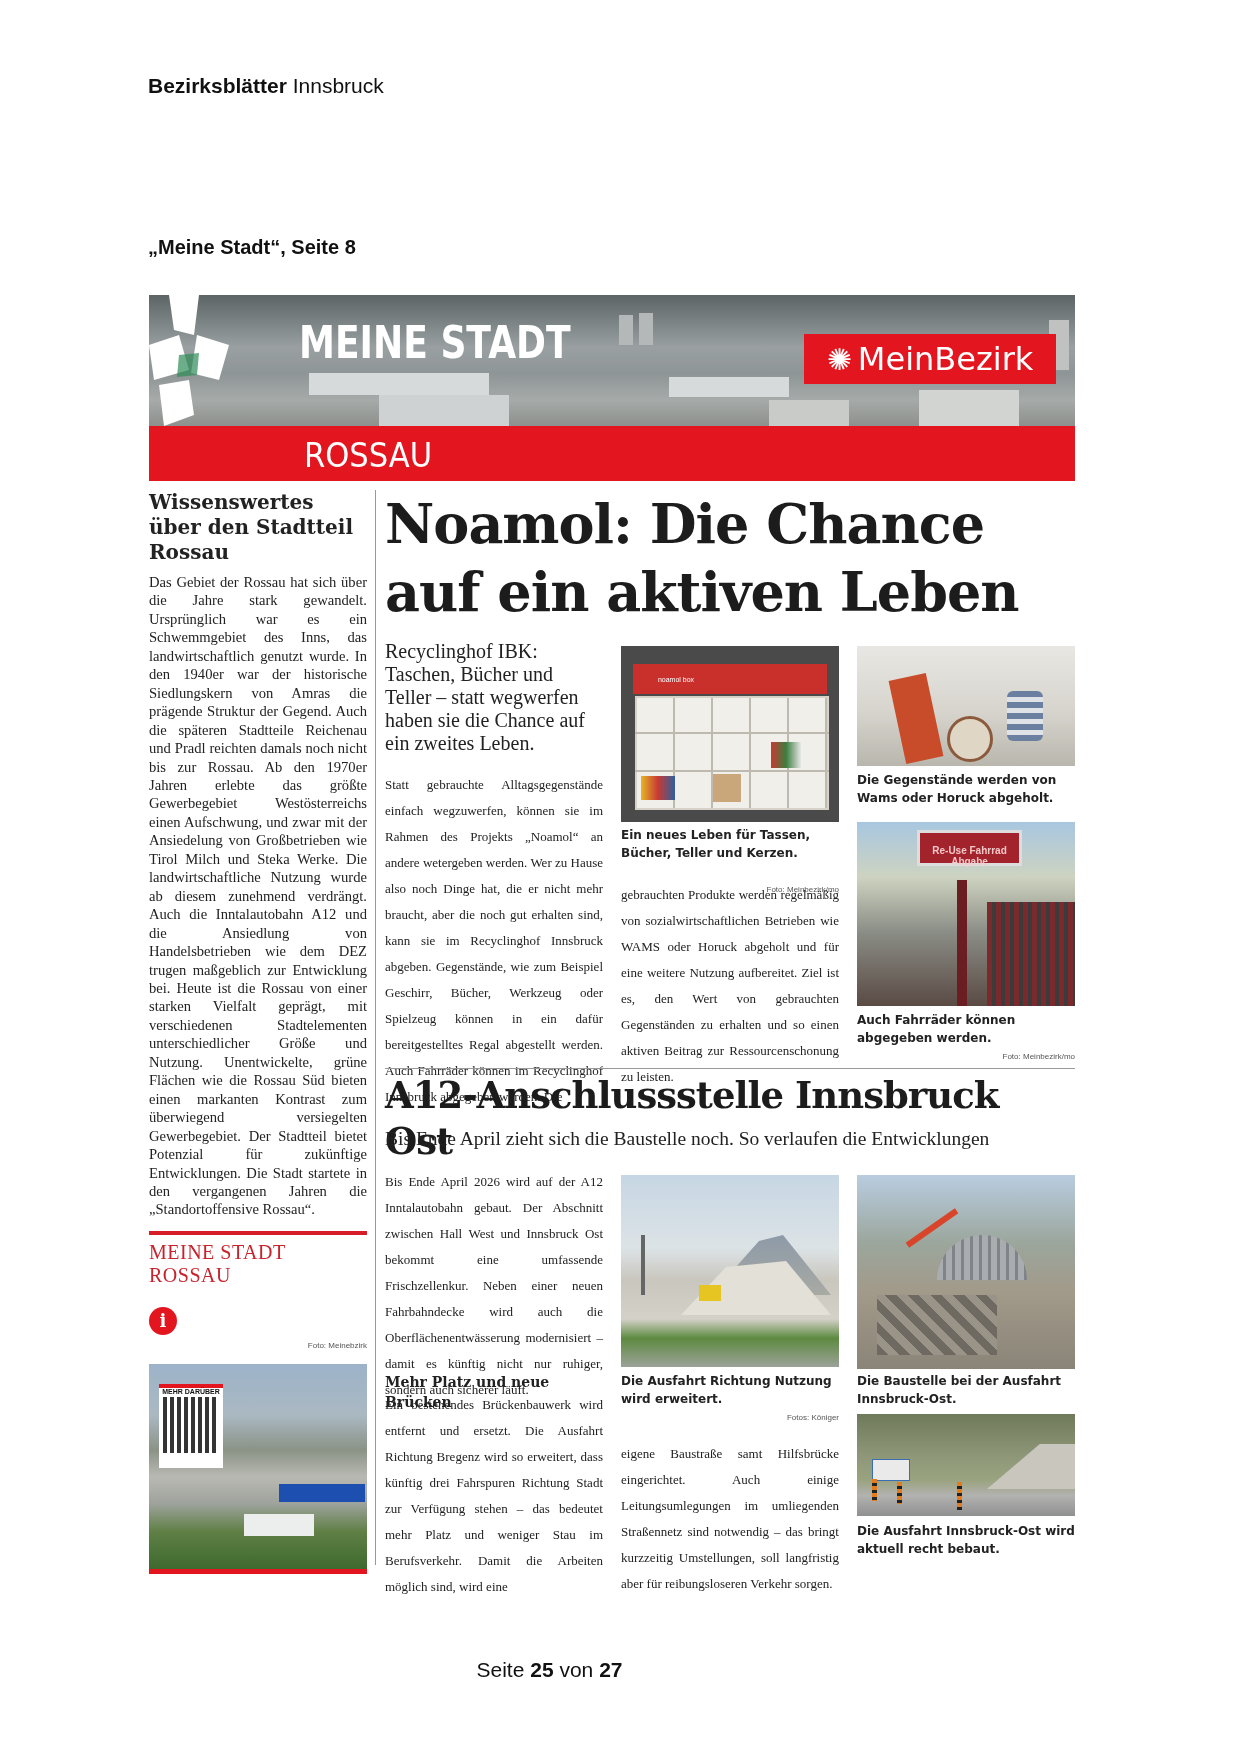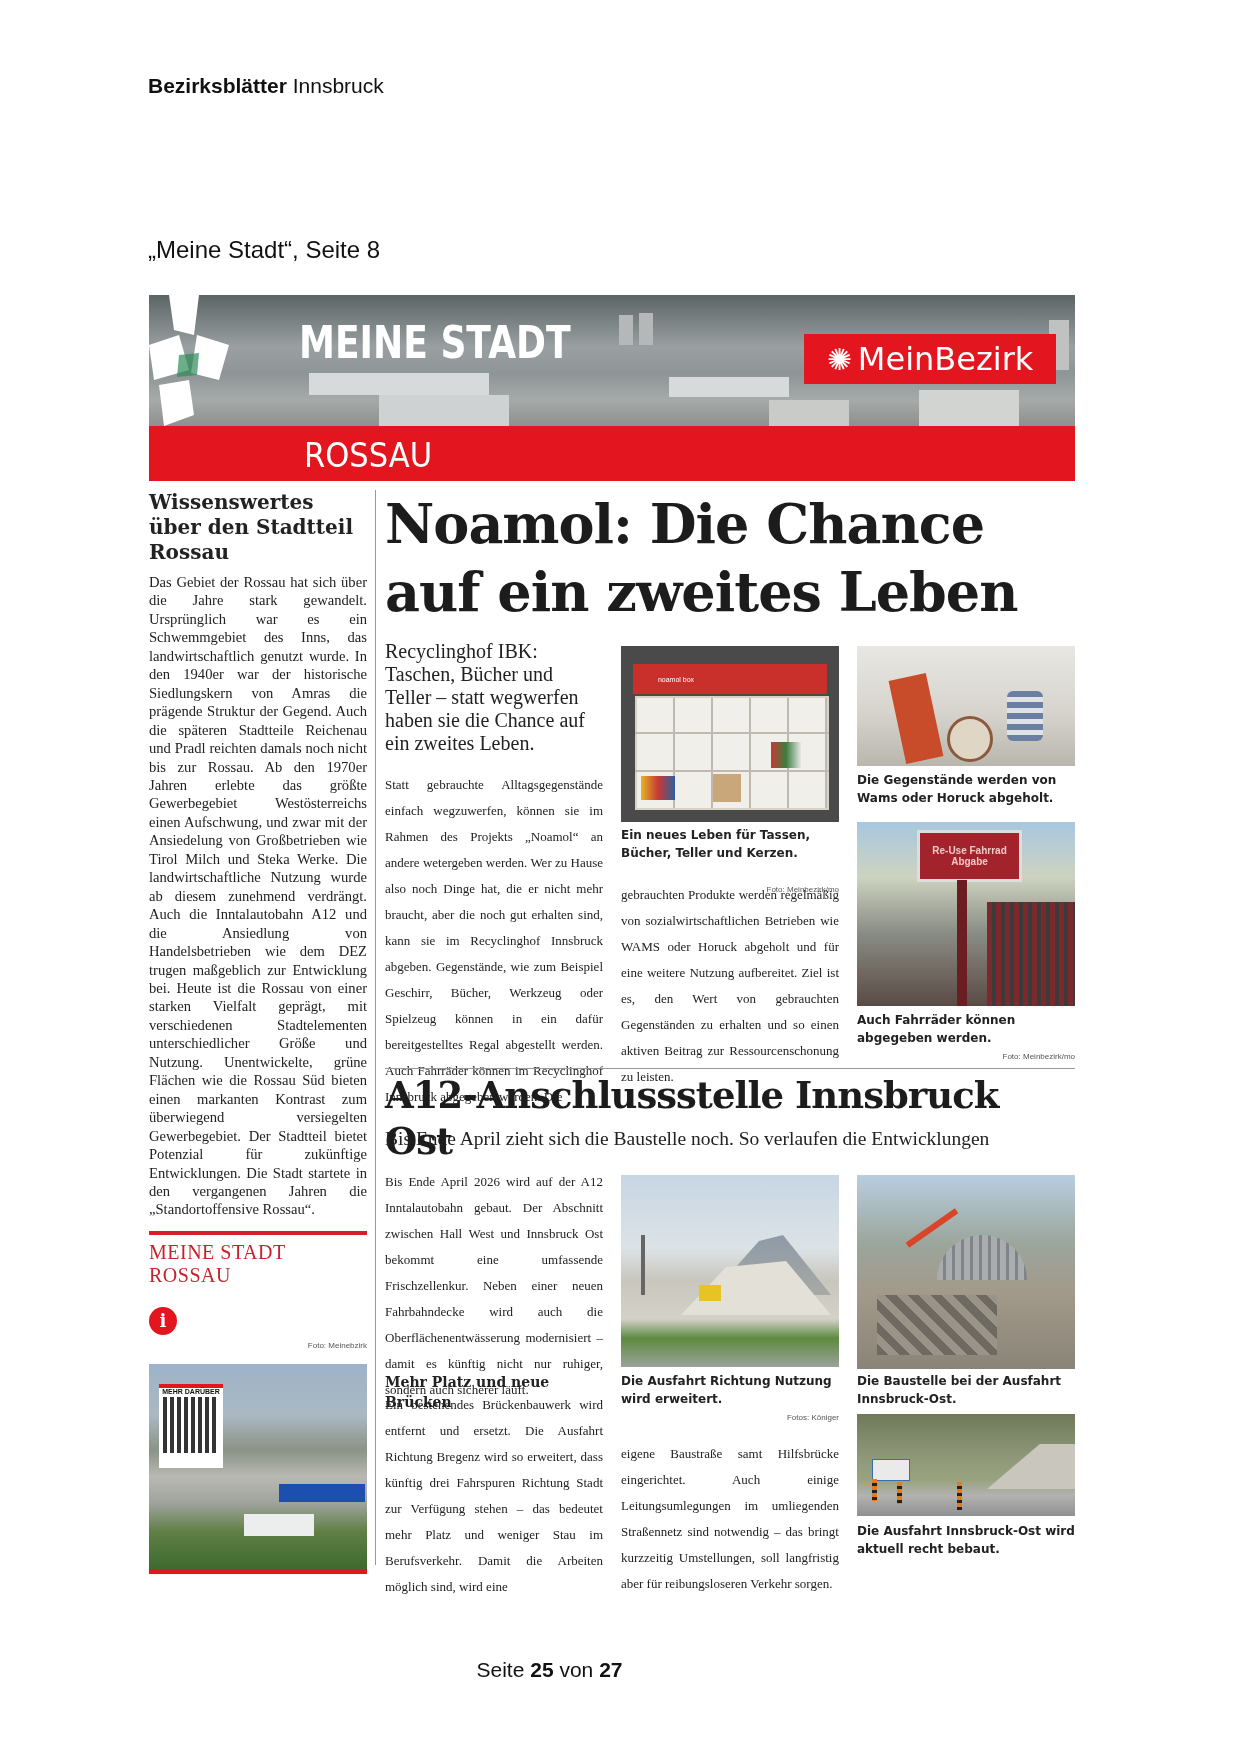--- a/index.html
+++ b/index.html
@@ -1,20 +1,20 @@
 <!DOCTYPE html>
 <html><head>
 <meta charset="utf-8">
 <style>
   html,body{margin:0;padding:0;background:#fff;}
   body{width:1241px;height:1754px;position:relative;overflow:hidden;font-family:"Liberation Sans",sans-serif;color:#111;}
   .abs{position:absolute;}
   .hdr{left:148px;top:74px;font-size:21px;}
   .hdr b{font-weight:bold;}
-  .subhdr{left:148px;top:236px;font-size:24px;font-weight:normal;}
+  .subhdr{left:148px;top:236px;font-size:20px;font-weight:bold;}
   .footer{left:0;width:1099px;top:1658px;text-align:center;font-size:21px;}
   
   .banner{left:149px;top:295px;width:926px;height:238px;overflow:hidden;}
   .banner-photo{position:absolute;left:0;top:0;width:926px;height:131px;
     background:linear-gradient(180deg,#5d6466 0%,#7d8587 22%,#9aa0a2 40%,#8e9596 60%,#a6aaa9 80%,#8d908c 100%);}
   .bldg{position:absolute;background:#d7dadb;}
   .banner-red{position:absolute;left:0;top:131px;width:926px;height:55px;background:#e3161f;}
   .banner-title{position:absolute;left:150px;top:22px;color:#fff;font-size:44px;font-weight:bold;letter-spacing:0px;font-family:"DejaVu Sans",sans-serif;transform:scaleX(0.82);transform-origin:left top;}
   .rossau{position:absolute;left:155px;top:140px;color:#fff;font-size:34px;font-family:"DejaVu Sans",sans-serif;transform:scaleX(0.9);transform-origin:left top;}
   .mb-logo{position:absolute;left:655px;top:39px;width:252px;height:50px;background:#e3161f;display:flex;align-items:center;justify-content:center;color:#fff;font-size:32px;font-family:"DejaVu Sans",sans-serif;}
@@ -97,21 +97,21 @@
   <div class="qrphoto">
     <div class="qrbox">
       <div class="lbl">MEHR DARÜBER</div>
       <div class="qrgrid"></div>
     </div>
     <div style="position:absolute;left:130px;top:120px;width:86px;height:18px;background:#1d4fb0;"></div>
     <div style="position:absolute;left:95px;top:150px;width:70px;height:22px;background:#eceeee;"></div>
   </div>
 </div>
 
-<div class="abs headline">Noamol: Die Chance auf ein zweites Leben</div>
+<div class="abs headline">Noamol: Die Chance auf ein aktiven Leben</div>
 <div class="abs lead">Recyclinghof IBK: Taschen, Bücher und Teller – statt wegwerfen haben sie die Chance auf ein zweites Leben.</div>
 <p class="abs jt col" style="left:385px;top:772px;">Statt gebrauchte Alltagsgegenstände einfach wegzuwerfen, können sie im Rahmen des Projekts „Noamol“ an andere wetergeben werden. Wer zu Hause also noch Dinge hat, die er nicht mehr braucht, aber die noch gut erhalten sind, kann sie im Recyclinghof Innsbruck abgeben. Gegenstände, wie zum Beispiel Geschirr, Bücher, Werkzeug oder Spielzeug können in ein dafür bereitgestelltes Regal abgestellt werden. Auch Fahrräder können im Recyclinghof Innsbruck abgegeben werden. Die</p>
 
 <div class="photo" style="left:621px;top:646px;width:218px;height:176px;background:#4a4a4a;">
   <div style="position:absolute;left:12px;top:18px;width:194px;height:30px;background:#c9302c;"></div>
   <div style="position:absolute;left:30px;top:30px;width:50px;height:20px;color:#fff;font-size:7px;font-family:'Liberation Sans',sans-serif;text-align:center;">noamol box</div>
   <div style="position:absolute;left:14px;top:50px;width:190px;height:110px;background:repeating-linear-gradient(90deg,#f1efe9 0 36px,#bfbab0 36px 38px),#f1efe9;border:2px solid #d6d2c8;"></div>
   <div style="position:absolute;left:14px;top:86px;width:194px;height:2px;background:#bfbab0;"></div>
   <div style="position:absolute;left:14px;top:124px;width:194px;height:2px;background:#bfbab0;"></div>
   <div style="position:absolute;left:20px;top:130px;width:34px;height:24px;background:linear-gradient(90deg,#e5b525,#c73a33,#2f5e9e);"></div>
@@ -128,21 +128,21 @@
   <div style="position:absolute;left:40px;top:30px;width:38px;height:85px;background:#c84b2a;transform:rotate(-12deg);"></div>
   <div style="position:absolute;left:90px;top:70px;width:40px;height:40px;border-radius:50%;background:#e0d6c5;border:3px solid #8b5a3c;"></div>
   <div style="position:absolute;left:150px;top:45px;width:36px;height:50px;background:repeating-linear-gradient(180deg,#6b7fa0 0 6px,#dfe2e6 6px 11px);border-radius:6px;"></div>
 </div>
 <div class="abs cap col" style="left:857px;top:771px;">
   <span>Die Gegenstände werden von Wams oder Horuck abgeholt.</span>
   <span class="credit">Foto: Meinbezirk/mo</span>
 </div>
 
 <div class="photo" style="left:857px;top:822px;width:218px;height:184px;background:linear-gradient(180deg,#a8c7e0 0%,#cdd3c0 30%,#8a8d85 60%,#5a4a44 100%);">
-  <div style="position:absolute;left:60px;top:8px;width:105px;height:52px;background:#a3232c;border:3px solid #ddd;color:#f3c8c8;font-family:'Liberation Sans',sans-serif;font-size:10px;font-weight:bold;text-align:center;padding-top:12px;box-sizing:border-box;">Re-Use Fahrrad Abgabe</div>
+  <div style="position:absolute;left:60px;top:8px;width:105px;height:36px;background:#a3232c;border:3px solid #ddd;color:#f3c8c8;font-family:'Liberation Sans',sans-serif;font-size:10px;font-weight:bold;text-align:center;padding-top:12px;box-sizing:border-box;">Re-Use Fahrrad Abgabe</div>
   <div style="position:absolute;left:100px;top:58px;width:10px;height:126px;background:#6a1e22;"></div>
   <div style="position:absolute;left:130px;top:80px;width:88px;height:104px;background:repeating-linear-gradient(90deg,#7a2a2d 0 5px,#3d3a3b 5px 9px);"></div>
 </div>
 <div class="abs cap col" style="left:857px;top:1011px;">
   <span>Auch Fahrräder können abgegeben werden.</span>
   <span class="credit">Foto: Meinbezirk/mo</span>
 </div>
 
 <div class="abs hr2"></div>
 <div class="abs h2big">A12-Anschlussstelle Innsbruck Ost</div>

